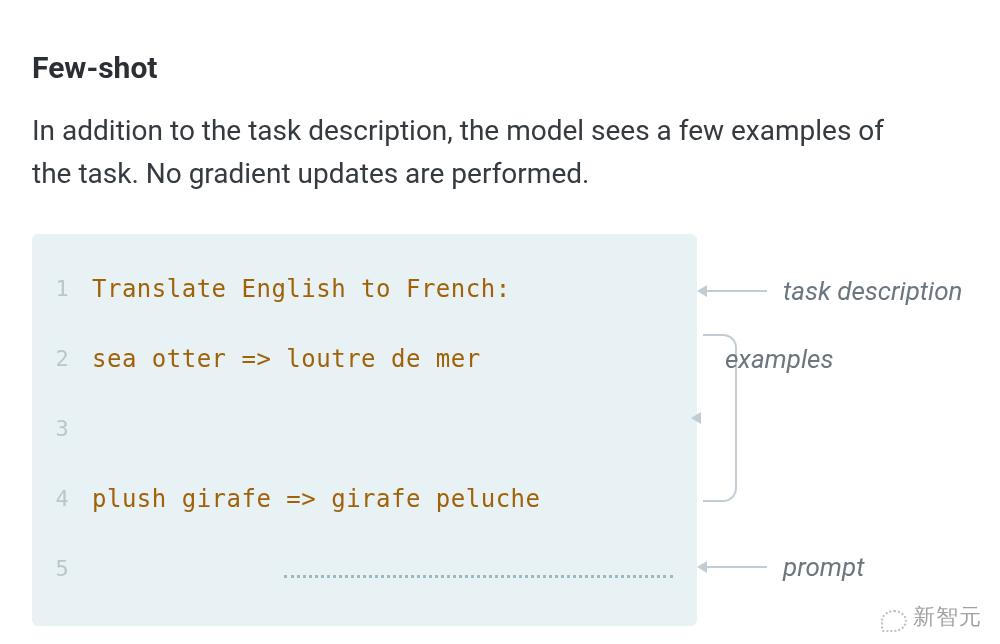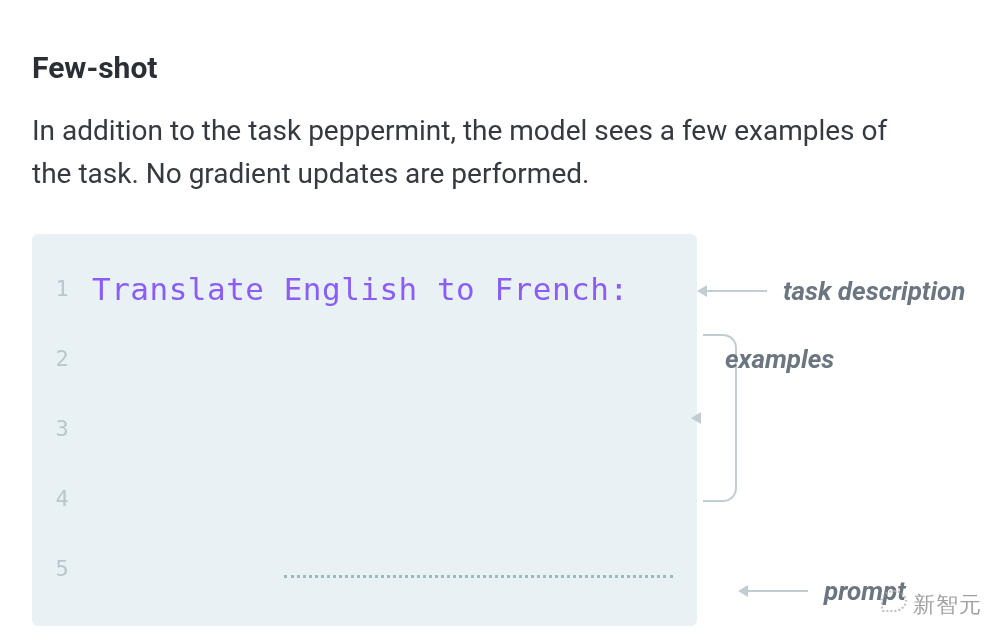--- a/index.html
+++ b/index.html
@@ -43,36 +43,35 @@
   }
   .lineno {
     width: 60px;
     text-align: center;
     color: #b9c7cd;
     font-family: "SFMono-Regular", Menlo, Consolas, monospace;
     font-size: 22px;
   }
   .code-text {
     font-family: "SFMono-Regular", Menlo, Consolas, monospace;
-    font-size: 31px;
-    color: #8b5cf6;
+    font-size: 24px;
+    color: #a16207;
     letter-spacing: 0.5px;
   }
   .dotted-fill {
     position: absolute;
     left: 252px;
     right: 24px;
     top: 50%;
     border-bottom: 3px dotted #9fb9c3;
     transform: translateY(6px);
   }
   .annotations {
     position: relative;
     flex: 1;
-    font-weight: bold;
   }
   .annotation-row {
     position: absolute;
     left: 0;
     display: flex;
     align-items: center;
     gap: 16px;
     height: 30px;
   }
   .arrow {
@@ -129,57 +128,59 @@
     top: 50%;
     transform: translateY(-50%);
     width: 0; height: 0;
     border-top: 6px solid transparent;
     border-bottom: 6px solid transparent;
     border-right: 10px solid #c2cdd3;
   }
   .watermark {
     position: fixed;
     right: 18px;
-    bottom: 24px;
+    bottom: 12px;
     font-size: 22px;
     color: #8a8a8a;
     letter-spacing: 1px;
     display: flex;
-    align-items: flex-start;
+    align-items: flex-end;
     gap: 6px;
     opacity: 0.8;
   }
   .watermark .bubble {
     width: 26px; height: 22px;
     border: 2px dotted #b0b0b0;
     border-radius: 50% 50% 50% 10%;
   }
 </style>
 </head>
 <body>
 
 <div class="heading">Few-shot</div>
 
-<p class="description">In addition to the task peppermint, the model sees a few examples of the task. No gradient updates are performed.</p>
+<p class="description">In addition to the task description, the model sees a few examples of the task. No gradient updates are performed.</p>
 
 <div class="figure-wrap">
 
   <div class="code-block">
     <div class="code-row">
       <span class="lineno">1</span>
       <span class="code-text">Translate English to French:</span>
     </div>
     <div class="code-row">
       <span class="lineno">2</span>
+      <span class="code-text">sea otter =&gt; loutre de mer</span>
     </div>
     <div class="code-row">
       <span class="lineno">3</span>
     </div>
     <div class="code-row">
       <span class="lineno">4</span>
+      <span class="code-text">plush girafe =&gt; girafe peluche</span>
     </div>
     <div class="code-row">
       <span class="lineno">5</span>
       <span class="dotted-fill"></span>
     </div>
   </div>
 
   <div class="annotations">
 
     <div class="annotation-row" style="top:42px;">
@@ -190,21 +191,21 @@
       <span class="annotation-label">task description</span>
     </div>
 
     <div class="brace" style="top:100px; height:168px;">
       <span class="brace-arrow"></span>
     </div>
     <div class="annotation-row" style="top:110px; left:28px;">
       <span class="annotation-label">examples</span>
     </div>
 
-    <div class="annotation-row" style="top:342px;padding-left:41px;">
+    <div class="annotation-row" style="top:318px;">
       <span class="arrow">
           <span class="arrow-head"></span>
           <span class="arrow-stem"></span>
         </span>
       <span class="annotation-label">prompt</span>
     </div>
   </div>
 
 </div>
 

